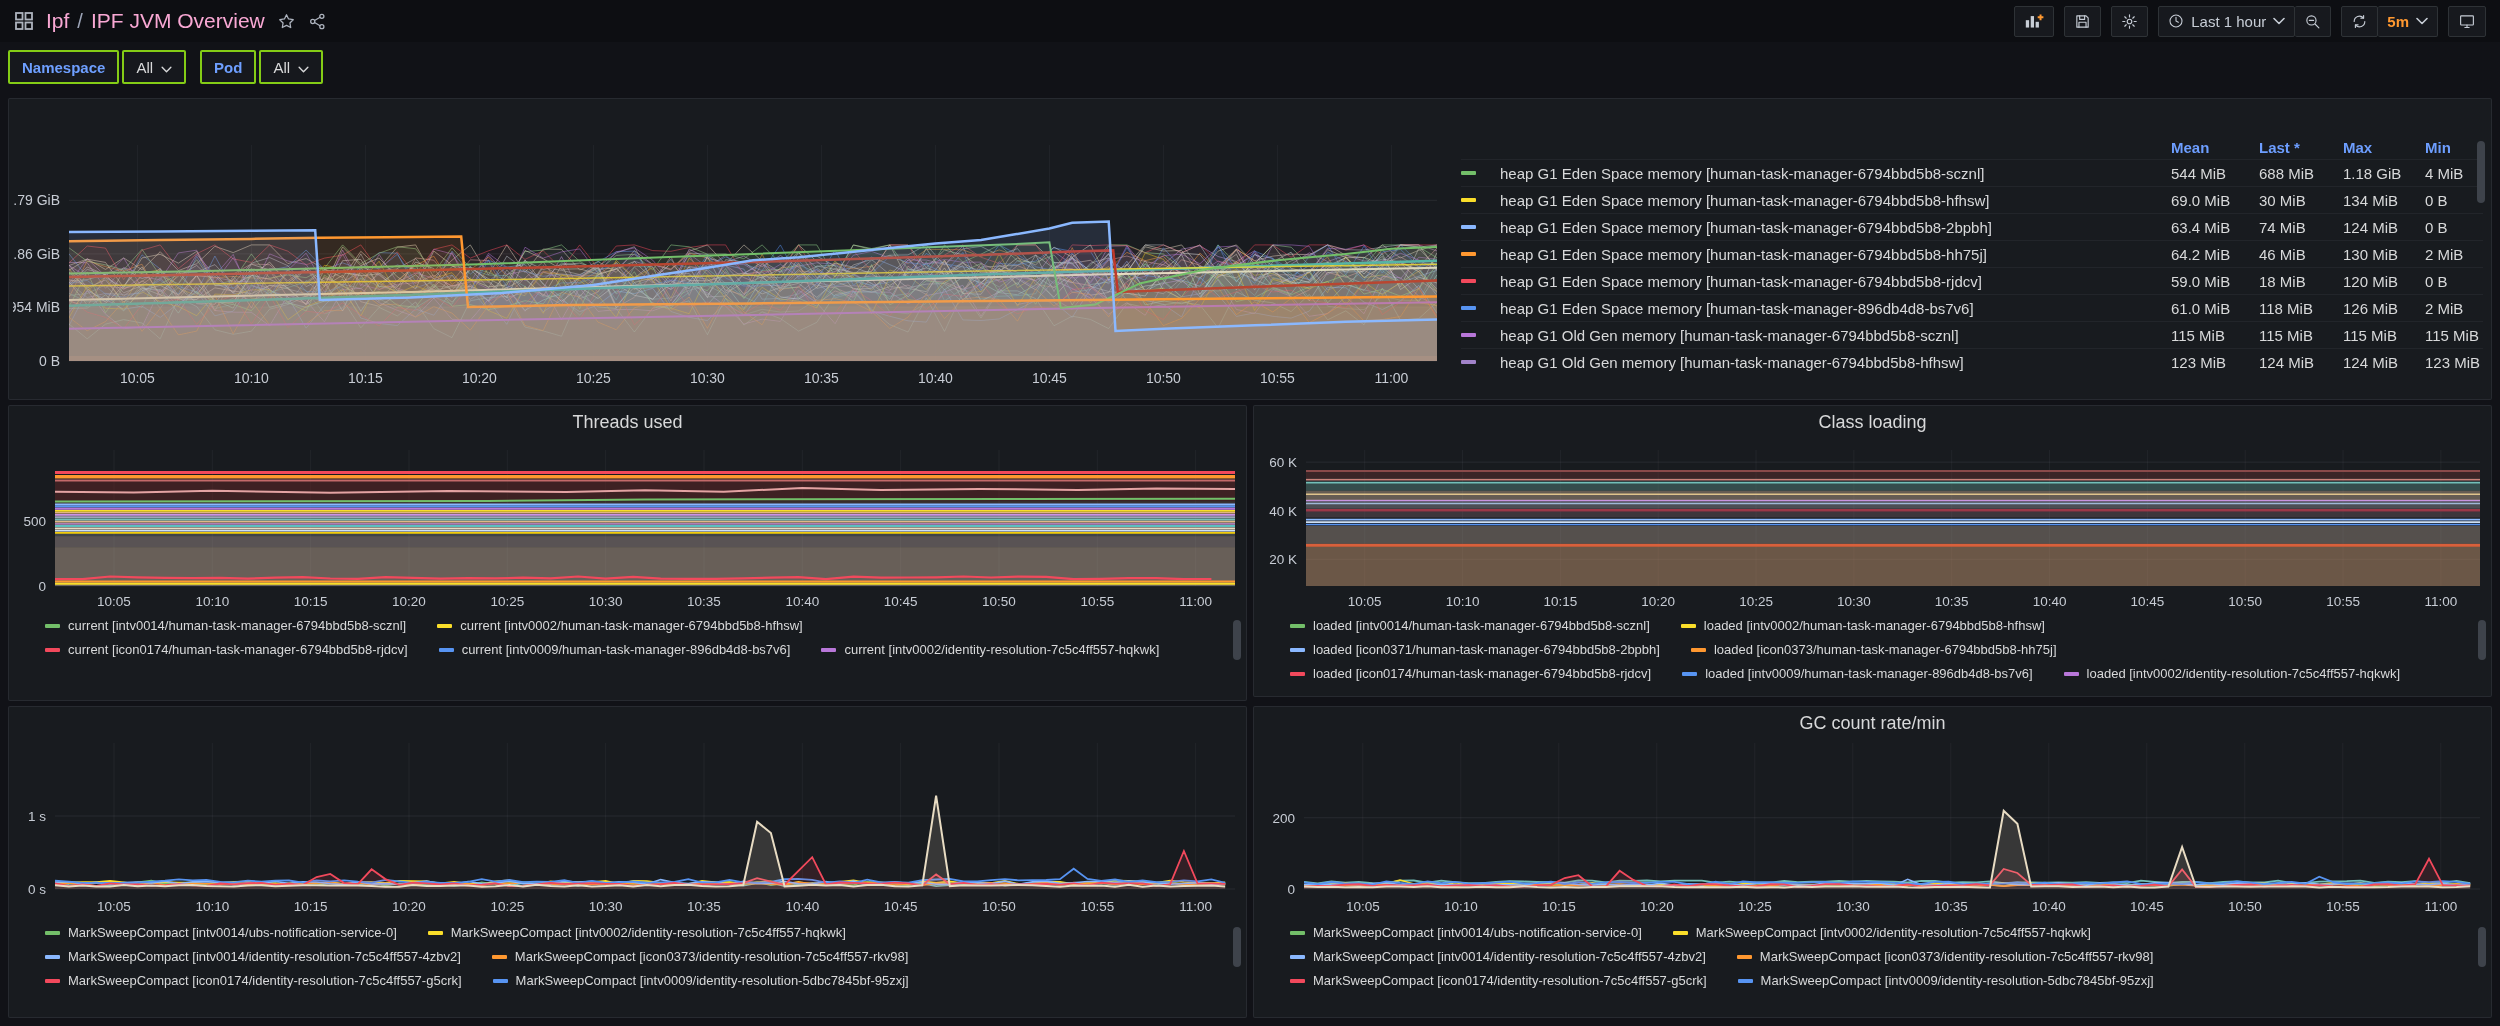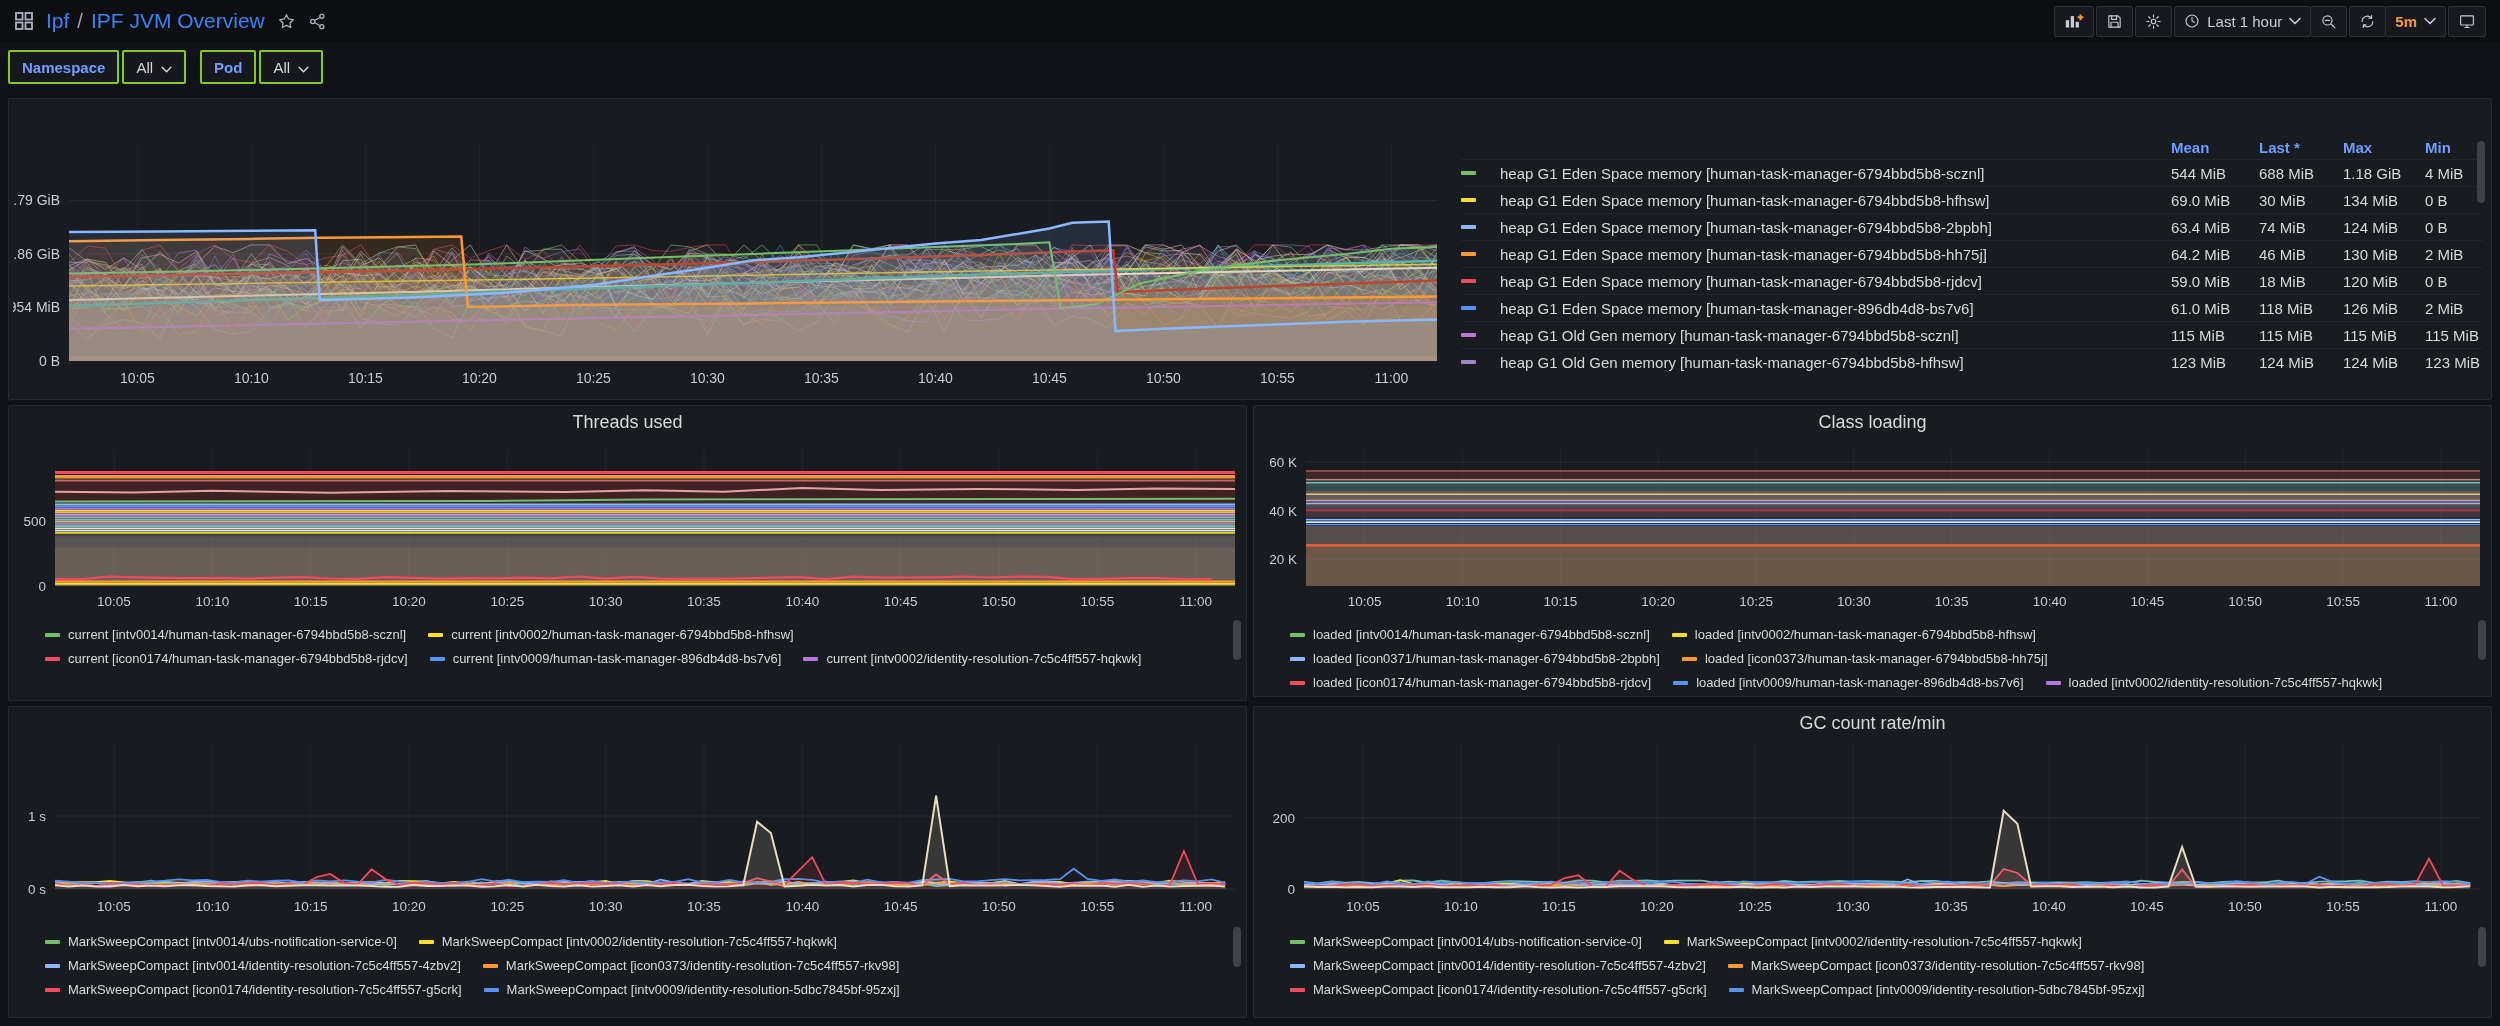--- a/index.html
+++ b/index.html
@@ -1,45 +1,45 @@
 <!DOCTYPE html>
 <html><head>
 <meta charset="utf-8">
 <style>
   * { margin:0; padding:0; box-sizing:border-box; }
   html,body { width:2500px; height:1026px; background:#111217; overflow:hidden;
     font-family:"Liberation Sans", sans-serif; color:#d8d9da; }
   .navbar { position:absolute; left:0; top:0; width:2500px; height:42px; background:#0d0e12;
     display:flex; align-items:center; justify-content:space-between; padding:0 14px; }
   .nav-left { display:flex; align-items:center; gap:12px; }
-  .crumb { font-size:21px; color:#3b82f6; }
+  .crumb { font-size:21px; color:#f9a8d4; }
   .crumb-sep { color:#9da5b8; font-size:20px; padding:0 2px; }
   .icn { display:inline-flex; align-items:center; justify-content:center; color:#aeb4bf; }
-  .nav-right { display:flex; align-items:center; gap:2px; }
+  .nav-right { display:flex; align-items:center; gap:10px; }
   .btn { display:inline-flex; align-items:center; gap:7px; height:31px; padding:0 9px;
     border:1px solid #2e3236; background:#17191e; border-radius:2px; color:#c7cdd6;
     font-size:15px; cursor:pointer; white-space:nowrap; }
   .group { display:flex; }
   .group .btn + .btn { border-left:none; }
   .accent { color:#ff9830; font-weight:bold; }
   .submenu { position:absolute; left:8px; top:50px; display:flex; align-items:center; gap:14px; }
   .varpair { display:flex; gap:3px; }
   .chip { height:34px; display:flex; align-items:center; padding:0 12px; background:#16181d;
     border:2px solid #84cc16; border-radius:2px; font-size:15px; }
   .chip.lbl { color:#6e9fff; font-weight:bold; }
   .chip .chev { margin-left:8px; }
   .panel { position:absolute; background:#181b1f; border:1px solid rgba(204,204,220,0.09);
     border-radius:2px; }
   .ptitle { position:absolute; left:0; right:0; top:6px; text-align:center; font-size:18px;
     font-weight:500; color:#d8d9da; cursor:pointer; }
   .ptitle .chev { display:inline-block; margin-left:6px; }
   .chart { position:absolute; }
   .chart svg { width:100%; height:100%; display:block; }
   .legend-wrap { position:absolute; font-size:13px; color:#d8d9da; }
-  .lrow { display:flex; align-items:flex-end; height:24px; column-gap:22px; }
+  .lrow { display:flex; align-items:flex-start; height:24px; column-gap:31px; }
   .litem { display:flex; align-items:center; gap:8px; cursor:pointer; white-space:nowrap; }
   .sw { width:15px; height:4px; border-radius:1px; flex:0 0 auto; }
   .ltable { position:absolute; font-size:15px; }
   .ltable .hdr { display:flex; height:24px; align-items:center; color:#6d9eff; font-weight:bold; }
   .ltable .trow { display:flex; height:27px; align-items:center;
     border-top:1px solid rgba(204,204,220,0.06); cursor:pointer; }
   .ltable .name { flex:1 1 auto; display:flex; align-items:center; gap:24px; overflow:hidden; white-space:nowrap; }
   .ltable .c1{width:88px;flex:none;} .ltable .c2{width:84px;flex:none;}
   .ltable .c3{width:82px;flex:none;} .ltable .c4{width:58px;flex:none;}
   .sb { position:absolute; width:8px; border-radius:4px; background:#3e434b; }

